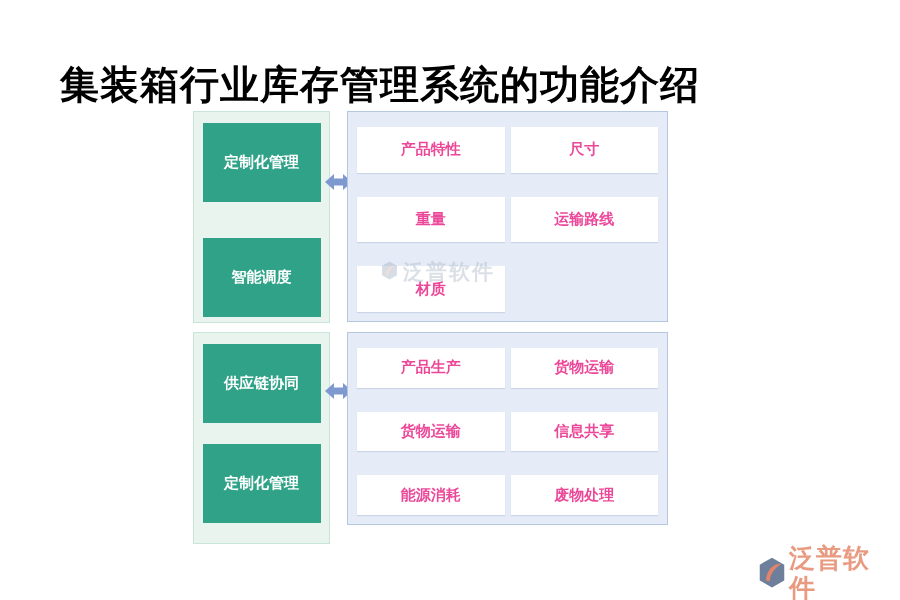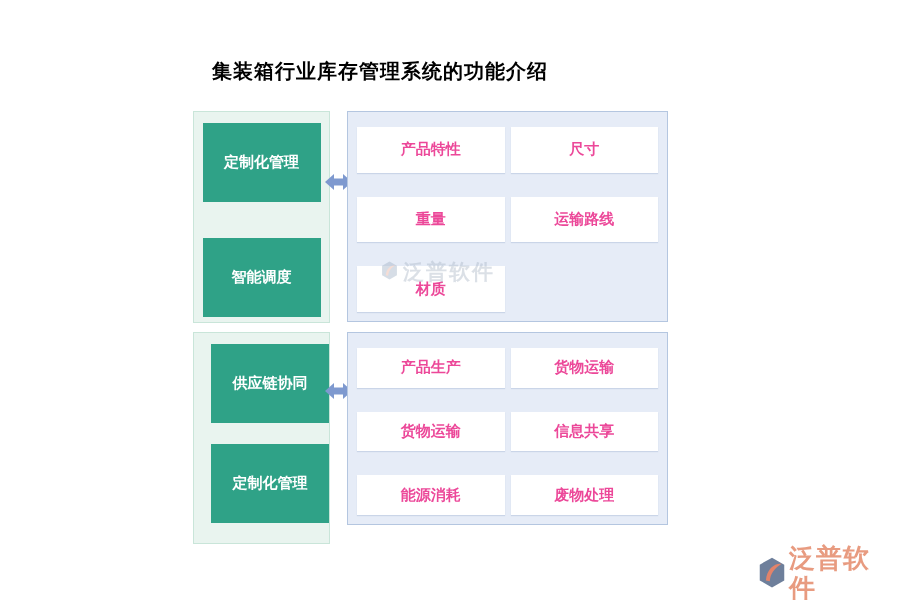--- a/index.html
+++ b/index.html
@@ -3,29 +3,29 @@
 <meta charset="utf-8">
 <style>
   html,body{margin:0;padding:0;background:#ffffff;}
   .stage{
     position:relative;width:900px;height:600px;background:#ffffff;overflow:hidden;
     font-family:"Liberation Sans","DejaVu Sans",sans-serif;
   }
   .title{
     position:absolute;top:58px;left:0;width:760px;text-align:center;
     font-family:"Liberation Serif","DejaVu Serif",serif;
-    font-weight:bold;font-size:20px;color:#000000;letter-spacing:1px;
+    font-weight:bold;font-size:39px;color:#000000;letter-spacing:1px;
   }
   .left-panel{
     position:absolute;left:193px;width:137px;height:212px;box-sizing:border-box;
     background:#e9f4ef;border:1px solid #c9e5d9;
     display:flex;flex-direction:column;align-items:center;gap:21px;padding-top:11px;
   }
   .left-panel.g1{top:111px;gap:36px;}
-  .left-panel.g2{top:332px;align-items:flex-end;}
+  .left-panel.g2{top:332px;}
   .green-box{
     width:118px;height:79px;background:#2fa287;color:#ffffff;
     display:flex;align-items:center;justify-content:center;
     font-size:15px;font-weight:bold;flex:none;
   }
   .arrow{
     position:absolute;left:325px;width:27px;height:20px;
   }
   .arrow.a1{top:172px;}
   .arrow.a2{top:381px;}

